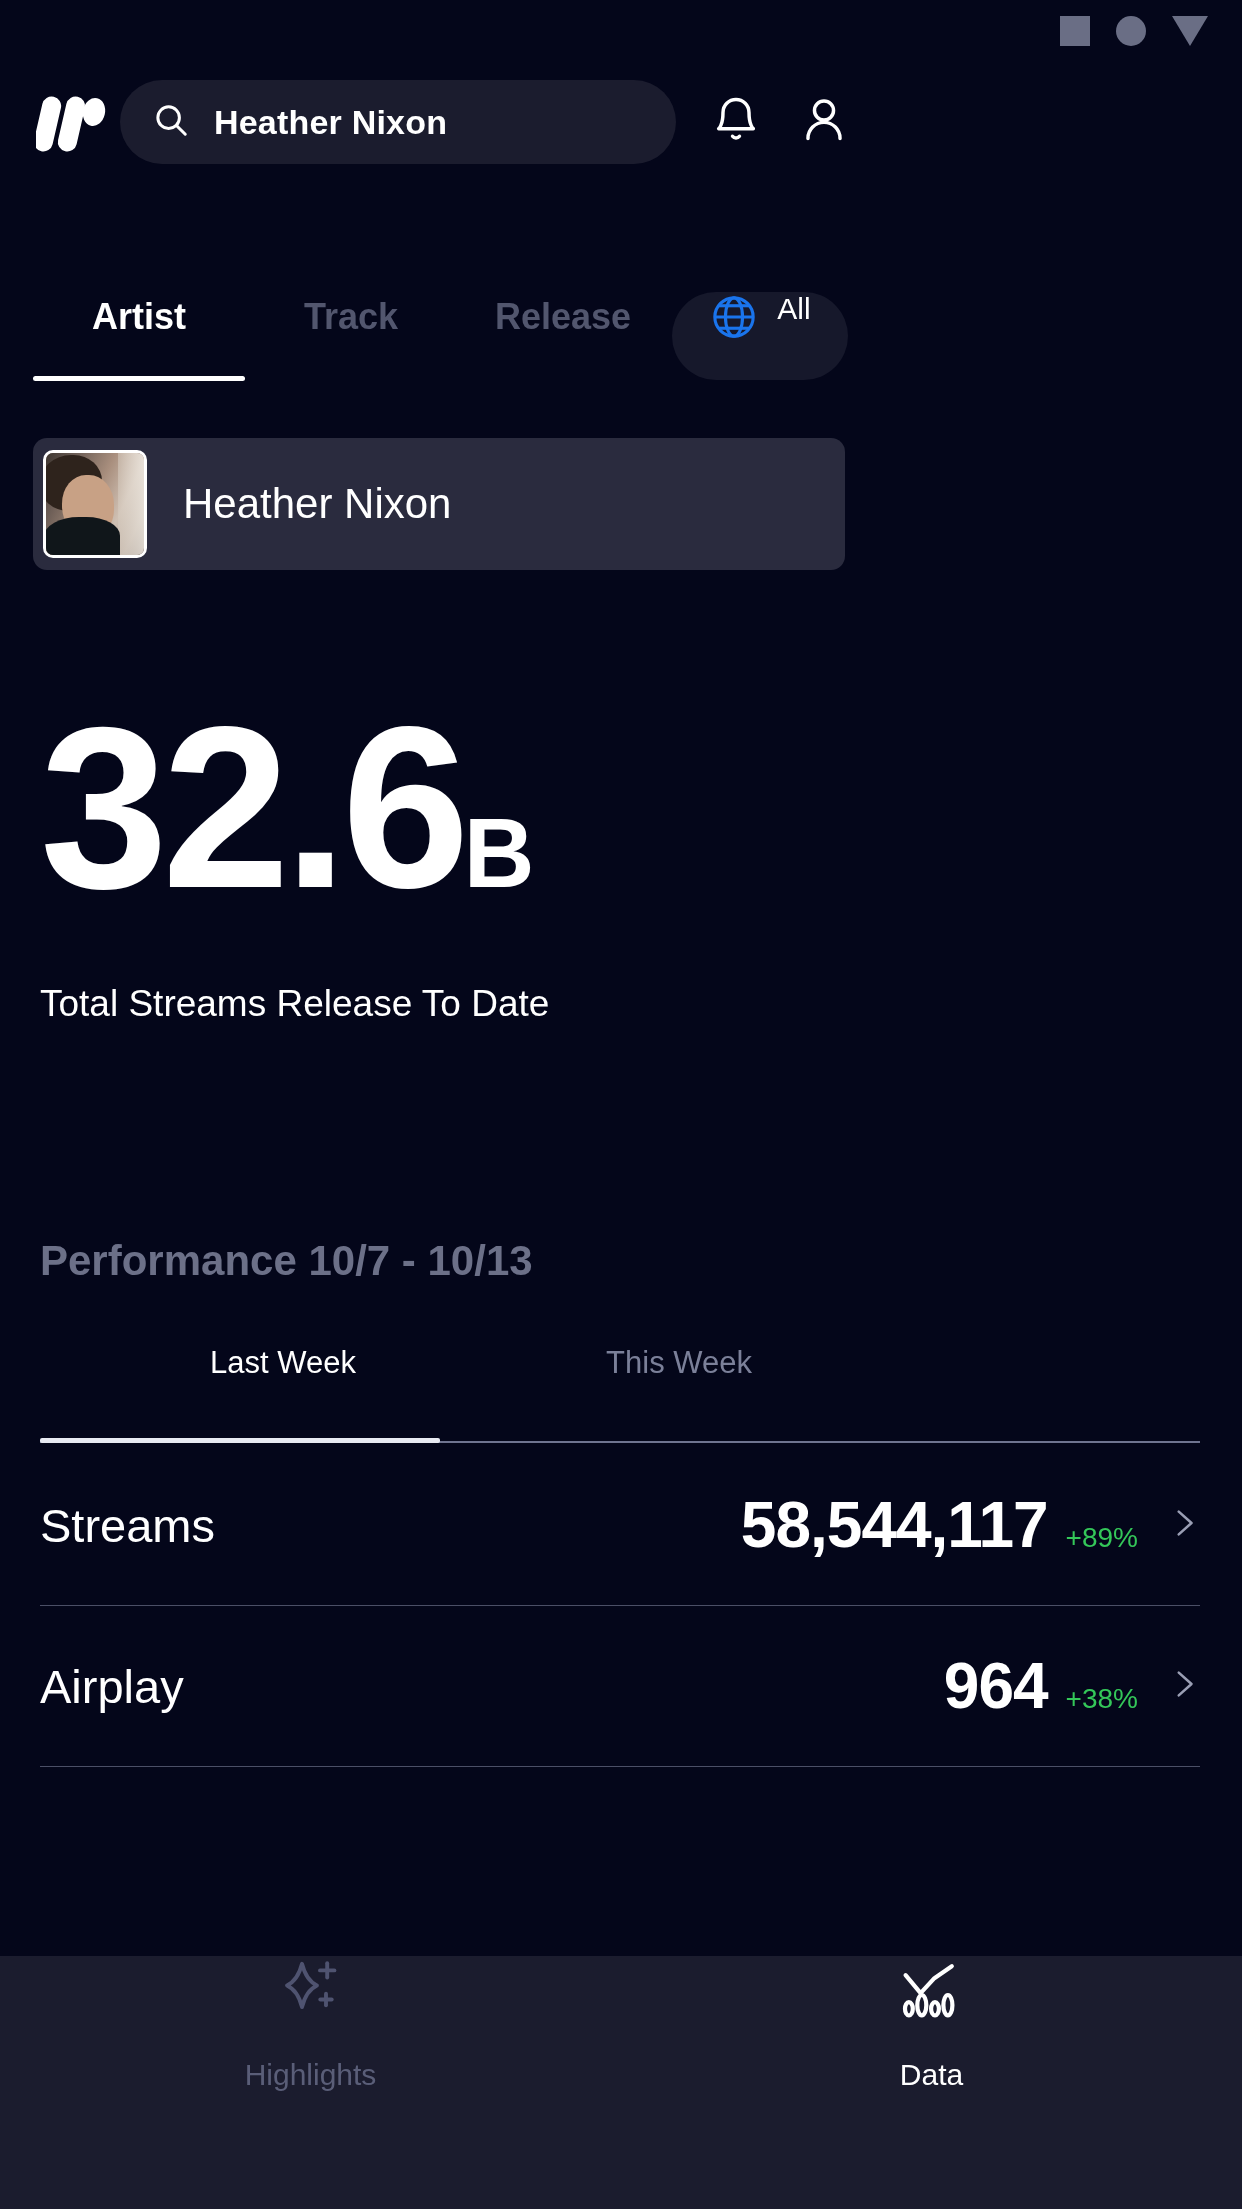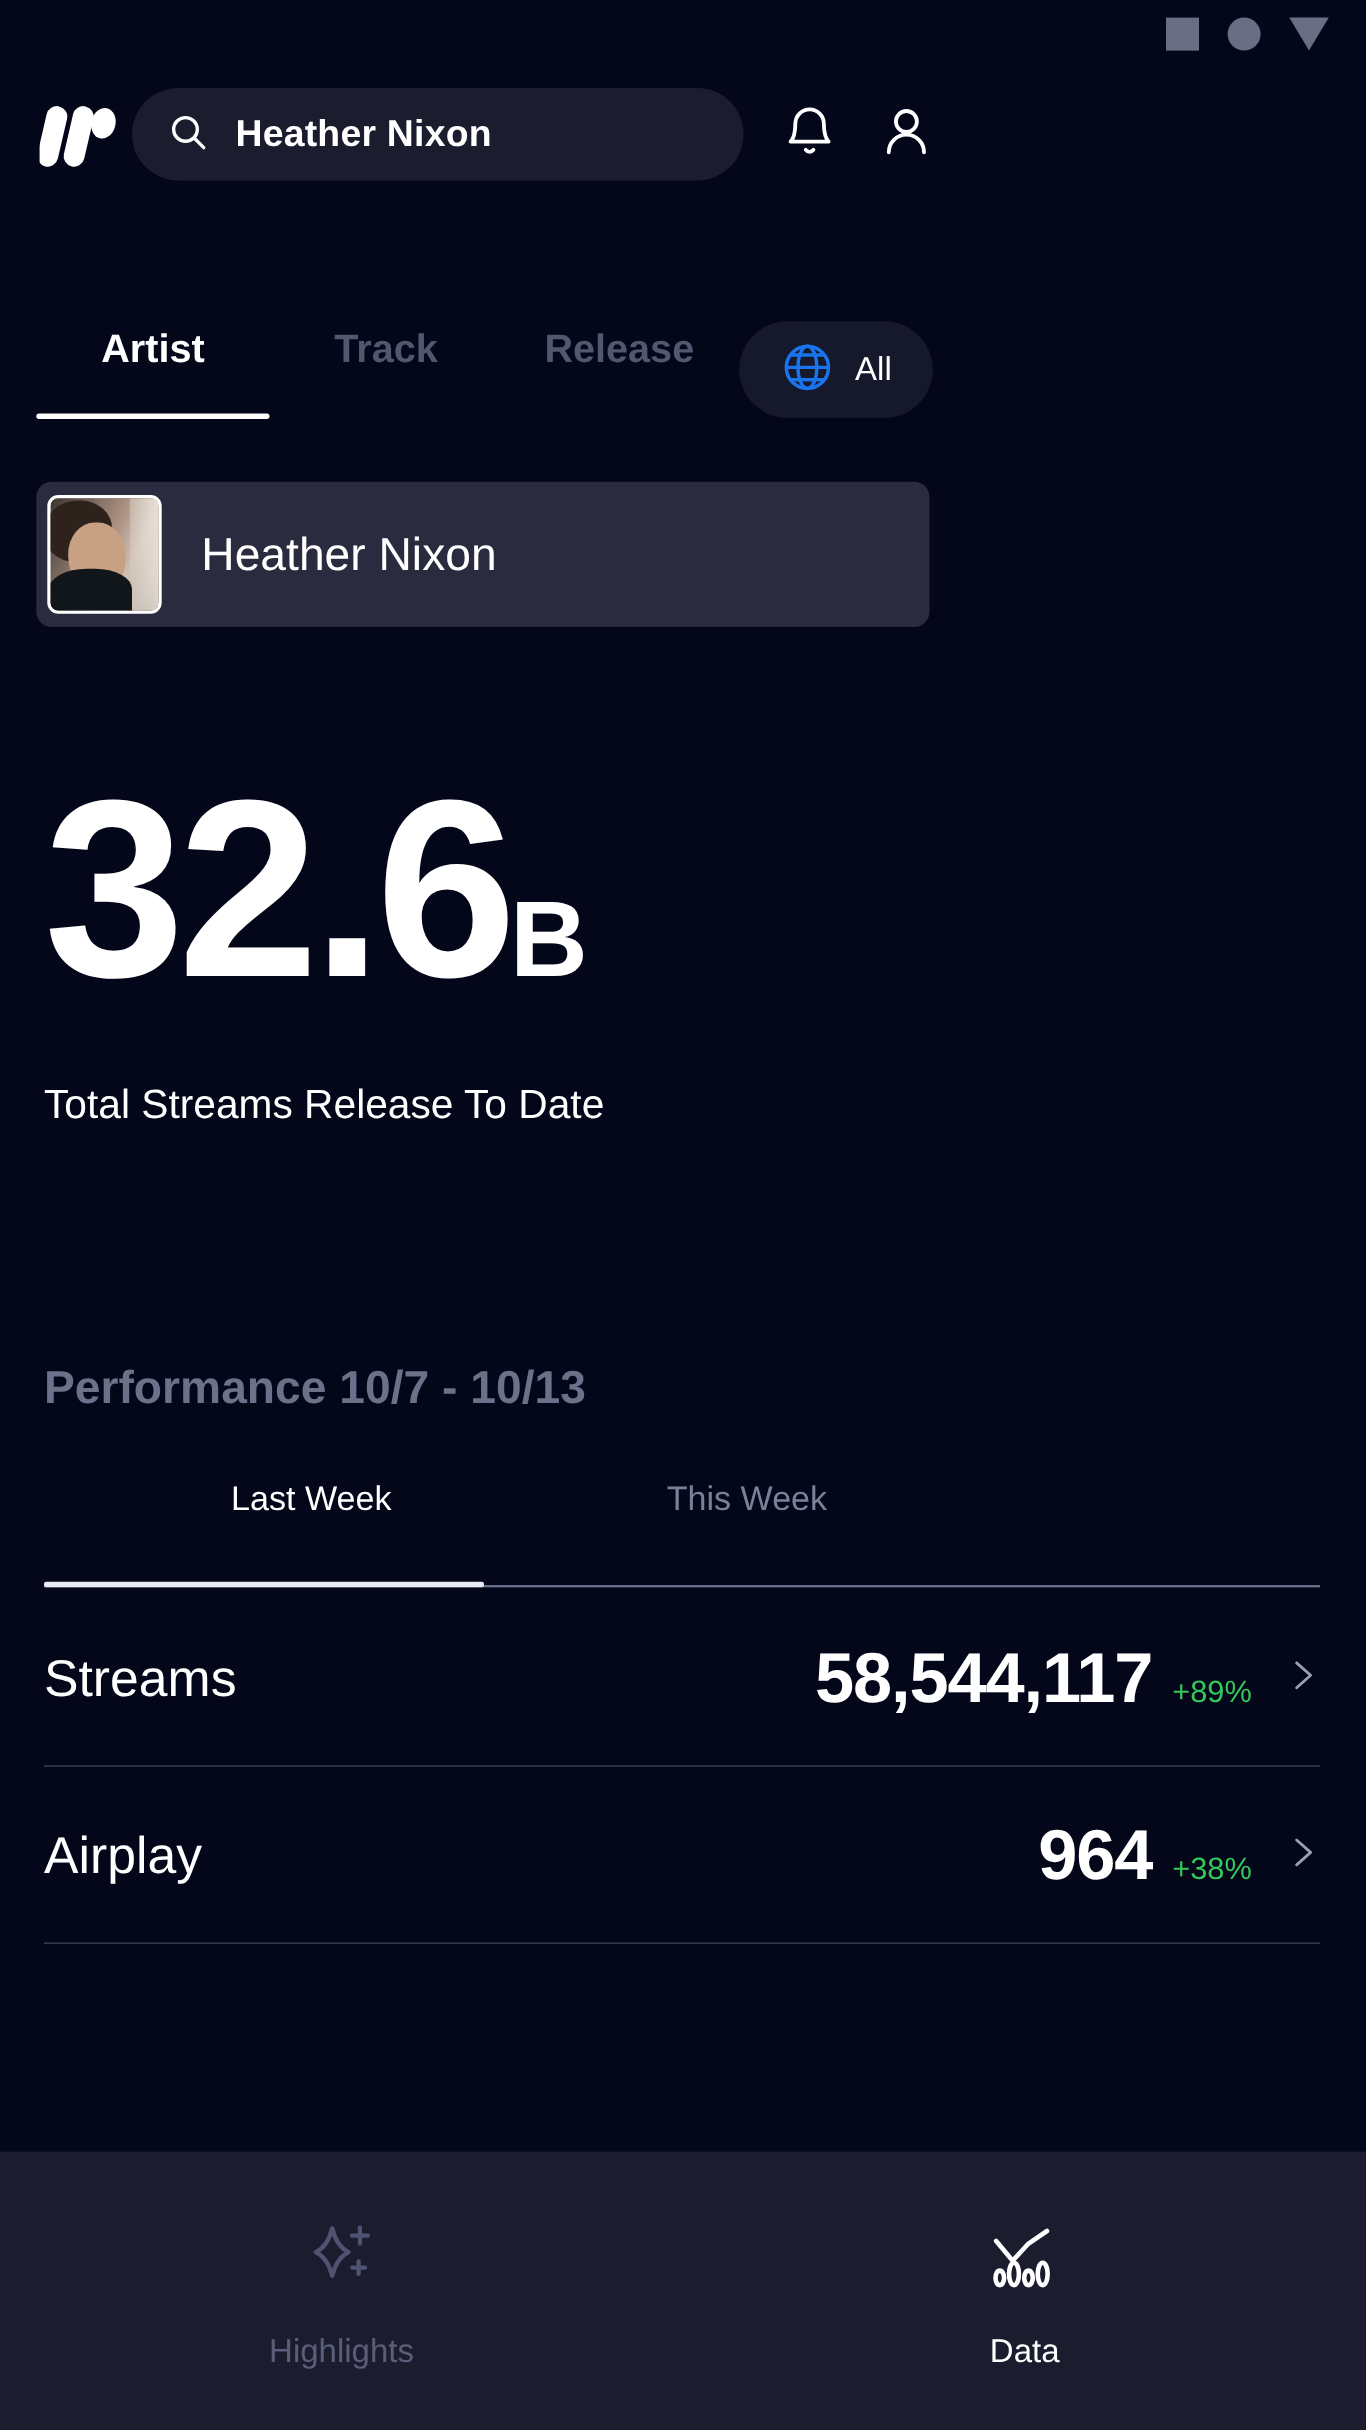--- a/index.html
+++ b/index.html
@@ -56,21 +56,21 @@
   .tab-release { left:457px; width:212px; }
   .tab.active  { color:#ffffff; }
   .tab.inactive{ color:#52566e; }
   .tab-underline {
     position:absolute; left:33px; top:80px; width:212px; height:5px;
     background:#ffffff; border-radius:3px;
   }
   .all-pill {
     position:absolute; left:672px; top:292px; width:176px; height:88px;
     background:#16182b; border-radius:44px;
-    display:flex; align-items:center; justify-content:center; gap:18px;
+    display:flex; align-items:flex-start; justify-content:center; gap:18px;
   }
   .all-label { color:#ffffff; font-size:30px; }
 
   
   .artist-card {
     position:absolute; left:33px; top:438px; width:812px; height:132px;
     background:#2a2b3e; border-radius:14px;
     display:flex; align-items:center;
   }
   .artist-thumb {
@@ -154,21 +154,21 @@
   .metric-divider {
     position:absolute; left:40px; width:1160px; height:1px; background:#4b4f66;
   }
   .div-1 { top:1605px; }
   .div-2 { top:1766px; }
 
   
   .bottomnav {
     position:absolute; left:0; bottom:0; width:1242px; height:253px;
     background:#1b1c2e;
-    display:flex; align-items:flex-start; padding-top:62px;
+    display:flex; align-items:flex-start; 
   }
   .nav-item {
     width:50%; display:flex; flex-direction:column;
     align-items:center; gap:26px;
   }
   .nav-label { font-size:30px; }
   .nav-item.active .nav-label { color:#ffffff; }
   .nav-item.inactive .nav-label { color:#5a5e78; }
 </style>
 </head>

